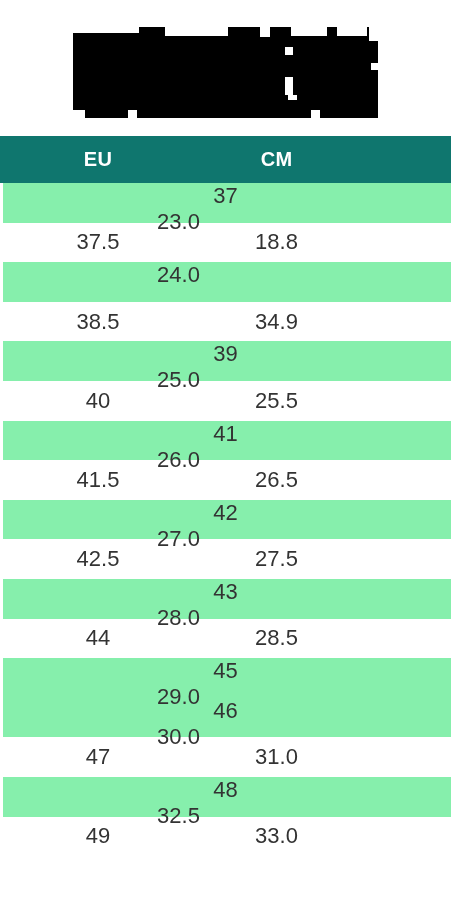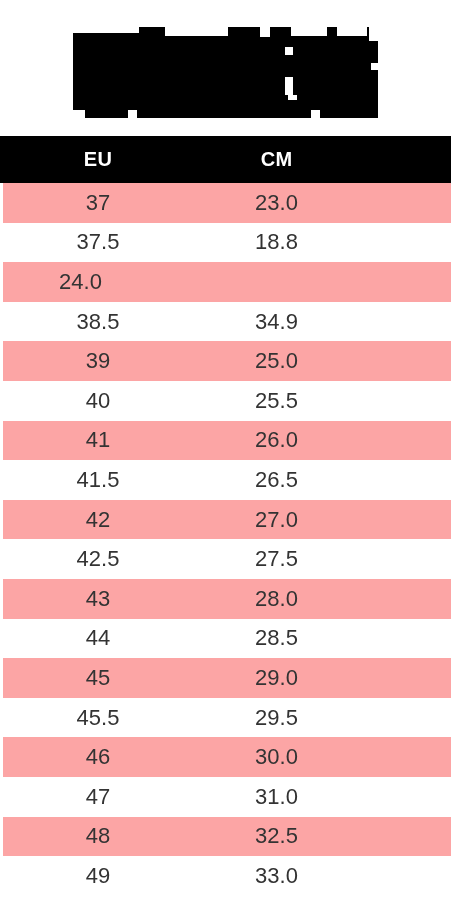--- a/index.html
+++ b/index.html
@@ -54,37 +54,37 @@
 
   
   #size-table {
     position: absolute;
     left: 0;
     top: 136px;
     width: 451px;
   }
   .table-head {
     height: 47px;
-    background: #000000;
+    background: #0f766e;
     display: flex;
     align-items: center;
   }
   .table-head .col {
     color: #ffffff;
     font-weight: bold;
     font-size: 20px;
     text-align: center;
     letter-spacing: 0.3px;
   }
   .row {
     height: 39.6px;
     display: flex;
     align-items: center;
   }
-  .row.odd  { background: #fca5a5; }
+  .row.odd  { background: #86efac; flex-direction: column; }
   .row.even { background: #ffffff; justify-content: space-between; }
   .row .col {
     color: #333333;
     font-size: 22px;
     text-align: center;
     font-weight: normal;
   }
   .col-eu { width: 196px; }
   .col-cm { width: 255px; padding-right: 94px; box-sizing: border-box; }
   .left-margin {
@@ -167,24 +167,20 @@
         <div class="col col-cm">28.0</div>
       </div>
       <div class="row even">
         <div class="col col-eu">44</div>
         <div class="col col-cm">28.5</div>
       </div>
       <div class="row odd">
         <div class="col col-eu">45</div>
         <div class="col col-cm">29.0</div>
       </div>
-      <div class="row even">
-        <div class="col col-eu">45.5</div>
-        <div class="col col-cm">29.5</div>
-      </div>
       <div class="row odd">
         <div class="col col-eu">46</div>
         <div class="col col-cm">30.0</div>
       </div>
       <div class="row even">
         <div class="col col-eu">47</div>
         <div class="col col-cm">31.0</div>
       </div>
       <div class="row odd">
         <div class="col col-eu">48</div>

